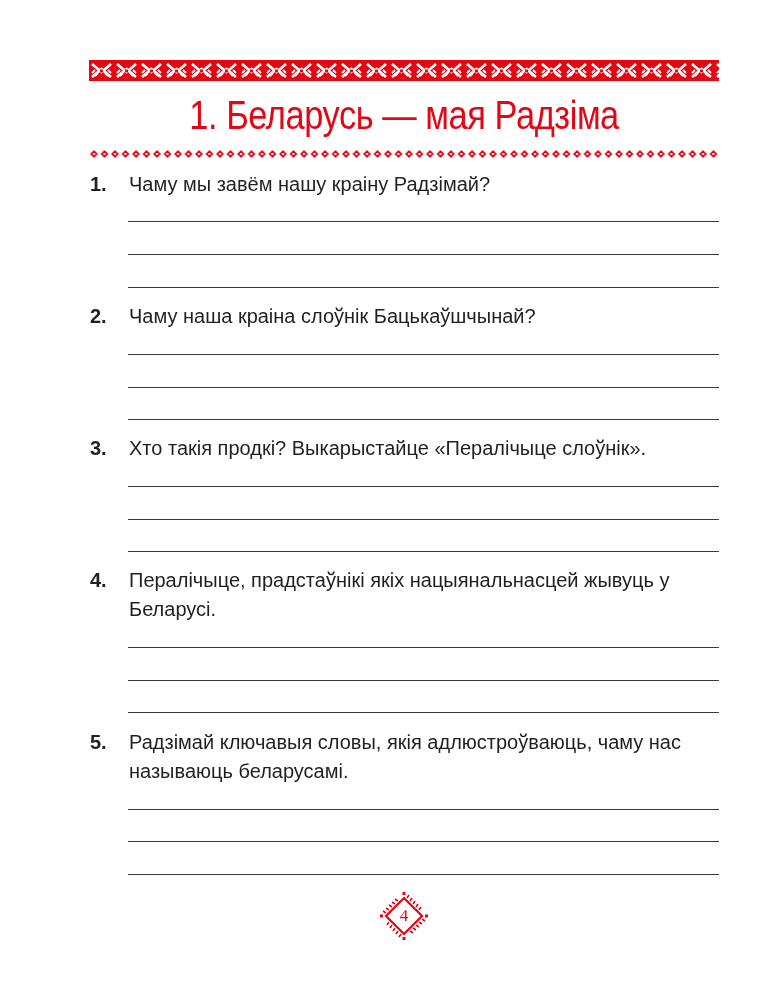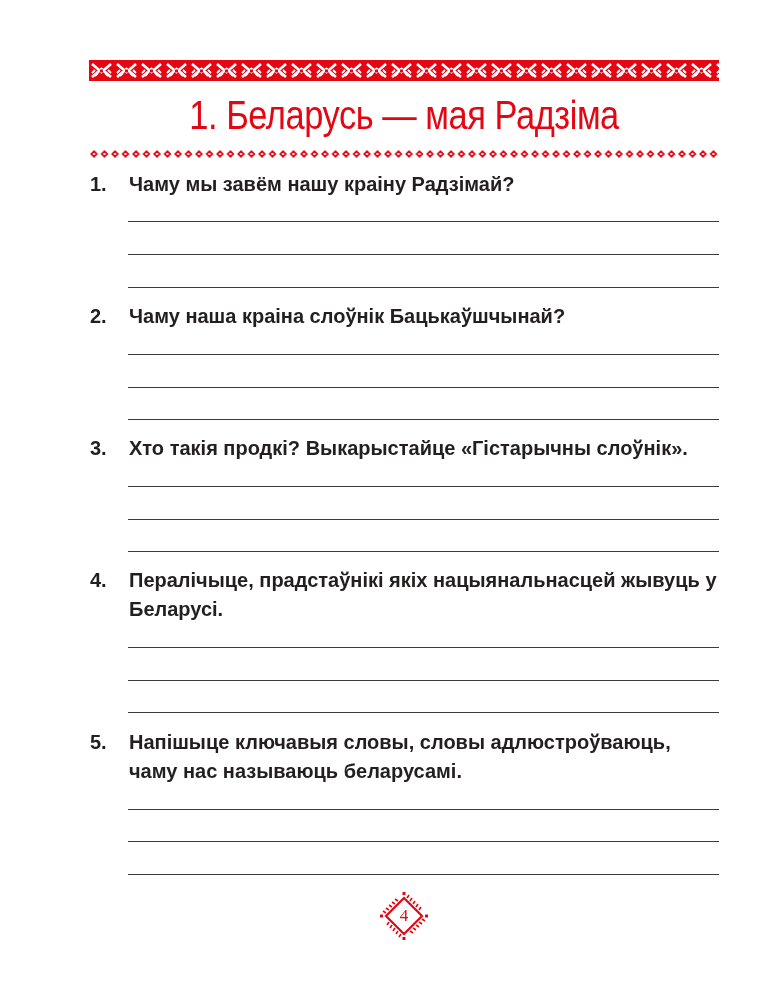--- a/index.html
+++ b/index.html
@@ -26,21 +26,21 @@
     .question {
       position: absolute; left: 90px; width: 630px;
     }
     .q-text-row {
       display: flex; align-items: flex-start;
       font-size: 20px; line-height: 29px; color: #231f20;
     }
     .q-num {
       width: 39px; flex: none; font-weight: bold;
     }
-    .q-text { flex: 1; font-weight: bold; }
+    .q-text { flex: 1; }
     .answer-line {
       position: absolute; left: 38px; width: 591px; height: 0;
       border-top: 1.4px solid #3a3a3a;
     }
     .page-num {
       position: absolute; left: 378px; top: 890px; width: 52px; height: 52px;
     }
     .page-num-label {
       position: absolute; left: 0; top: 0; width: 52px; height: 52px;
       text-align: center; line-height: 52px;
@@ -99,41 +99,41 @@
     <span class="q-text">Чаму наша краіна слоўнік Бацькаўшчынай?</span>
   </div>
   <div class="answer-line" style="top:52px;"></div>
   <div class="answer-line" style="top:85px;"></div>
   <div class="answer-line" style="top:117px;"></div>
 </div>
 
 <div class="question" style="top:434px; height:120px;">
   <div class="q-text-row">
     <span class="q-num">3.</span>
-    <span class="q-text">Хто такія продкі? Выкарыстайце «Гістарычны слоўнік».</span>
+    <span class="q-text">Хто такія продкі? Выкарыстайце «Пералічыце слоўнік».</span>
   </div>
   <div class="answer-line" style="top:52px;"></div>
   <div class="answer-line" style="top:85px;"></div>
   <div class="answer-line" style="top:117px;"></div>
 </div>
 
 <div class="question" style="top:566px; height:150px;">
   <div class="q-text-row">
     <span class="q-num">4.</span>
     <span class="q-text">Пералічыце, прадстаўнікі якіх нацыянальнасцей жывуць у Беларусі.</span>
   </div>
   <div class="answer-line" style="top:81px;"></div>
   <div class="answer-line" style="top:114px;"></div>
   <div class="answer-line" style="top:146px;"></div>
 </div>
 
 <div class="question" style="top:728px; height:150px;">
   <div class="q-text-row">
     <span class="q-num">5.</span>
-    <span class="q-text">Напішыце ключавыя словы, словы адлюстроўваюць, чаму нас называюць беларусамі.</span>
+    <span class="q-text">Радзімай ключавыя словы, якія адлюстроўваюць, чаму нас называюць беларусамі.</span>
   </div>
   <div class="answer-line" style="top:81px;"></div>
   <div class="answer-line" style="top:113px;"></div>
   <div class="answer-line" style="top:146px;"></div>
 </div>
 
 <div class="page-num">
   <svg width="52" height="52" viewBox="0 0 52 52" xmlns="http://www.w3.org/2000/svg">
     <g fill="none" stroke="#e30613" stroke-width="2.2">
       <path d="M26 8 L44 26 L26 44 L8 26 Z"></path>

